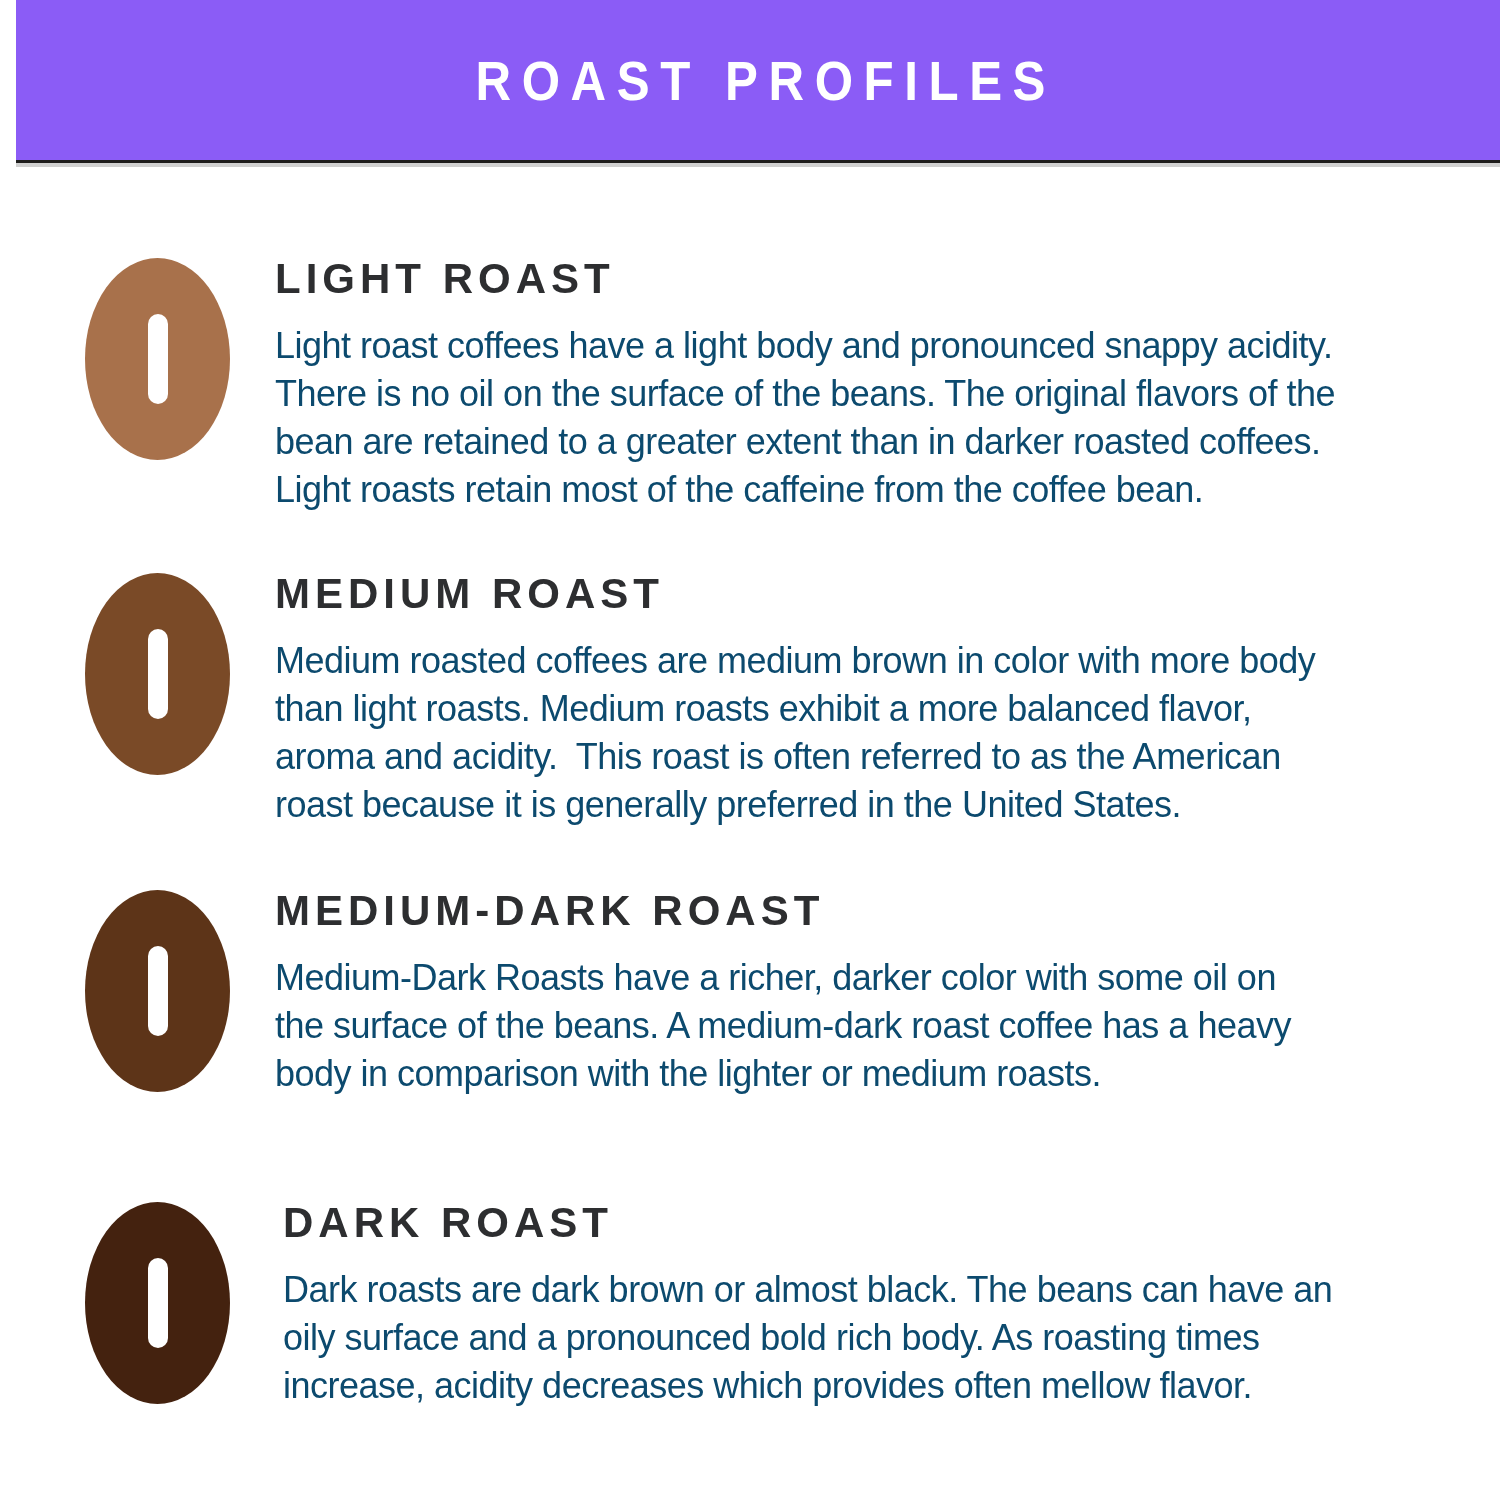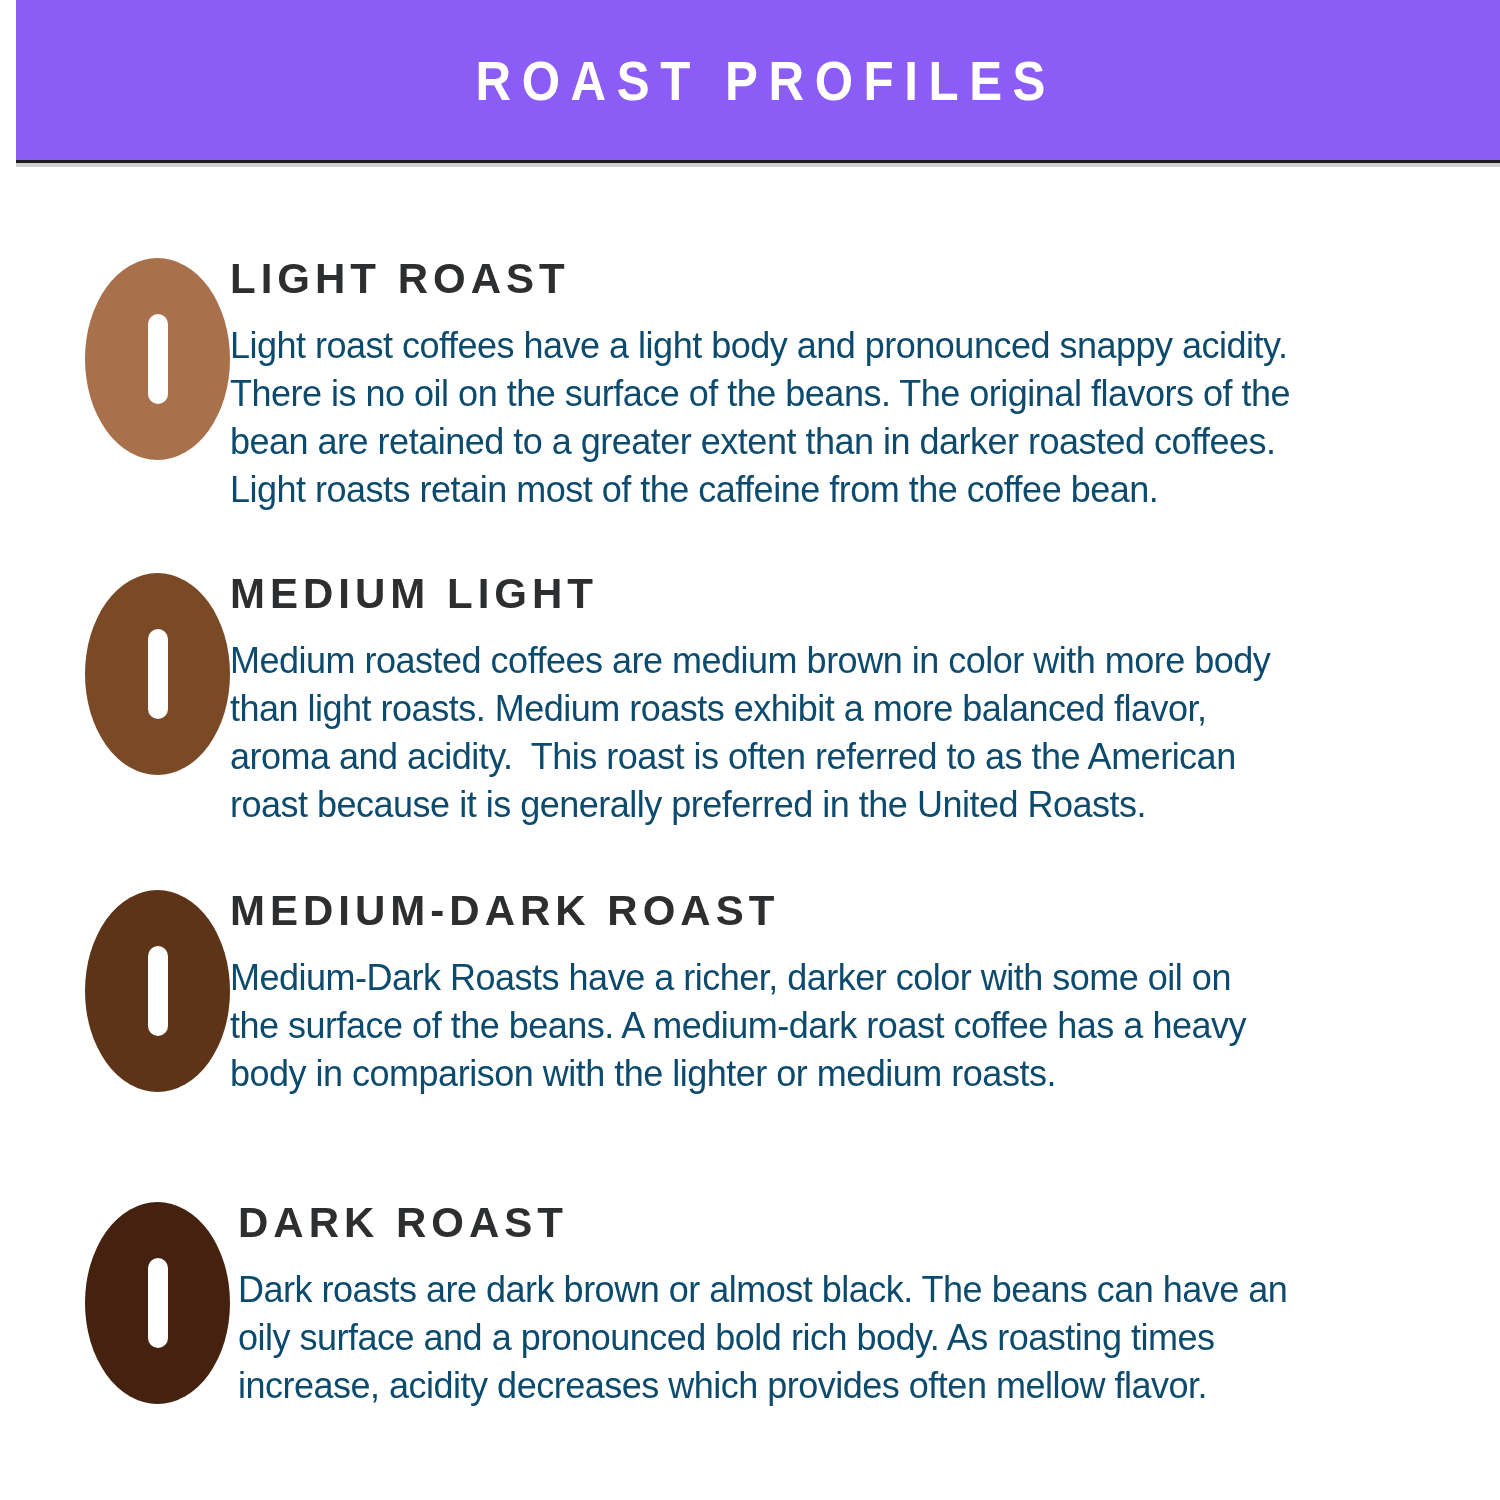--- a/index.html
+++ b/index.html
@@ -53,20 +53,21 @@
     align-items: center;
     justify-content: center;
   }
   .bean-slit {
     width: 20px;
     height: 90px;
     background: #ffffff;
     border-radius: 12px;
   }
   .section-text {
+    margin-left: 45px;
     width: 1160px;
   }
   .section-title {
     margin: 0;
     font-size: 42px;
     line-height: 1;
     font-weight: bold;
     letter-spacing: 5px;
     color: #2D2E30;
   }
@@ -97,25 +98,25 @@
 bean are retained to a greater extent than in darker roasted coffees.
 Light roasts retain most of the caffeine from the coffee bean.</p>
   </div>
 </section>
 
 <section class="roast-section s1">
   <div class="bean" style="background-color: rgb(122, 74, 39);">
     <div class="bean-slit"></div>
   </div>
   <div class="section-text">
-    <h2 class="section-title">MEDIUM LIGHT</h2>
+    <h2 class="section-title">MEDIUM ROAST</h2>
     <p class="section-body">Medium roasted coffees are medium brown in color with more body
 than light roasts. Medium roasts exhibit a more balanced flavor,
 aroma and acidity.  This roast is often referred to as the American
-roast because it is generally preferred in the United Roasts.</p>
+roast because it is generally preferred in the United States.</p>
   </div>
 </section>
 
 <section class="roast-section s2">
   <div class="bean" style="background-color: rgb(93, 52, 24);">
     <div class="bean-slit"></div>
   </div>
   <div class="section-text">
     <h2 class="section-title">MEDIUM-DARK ROAST</h2>
     <p class="section-body">Medium-Dark Roasts have a richer, darker color with some oil on

